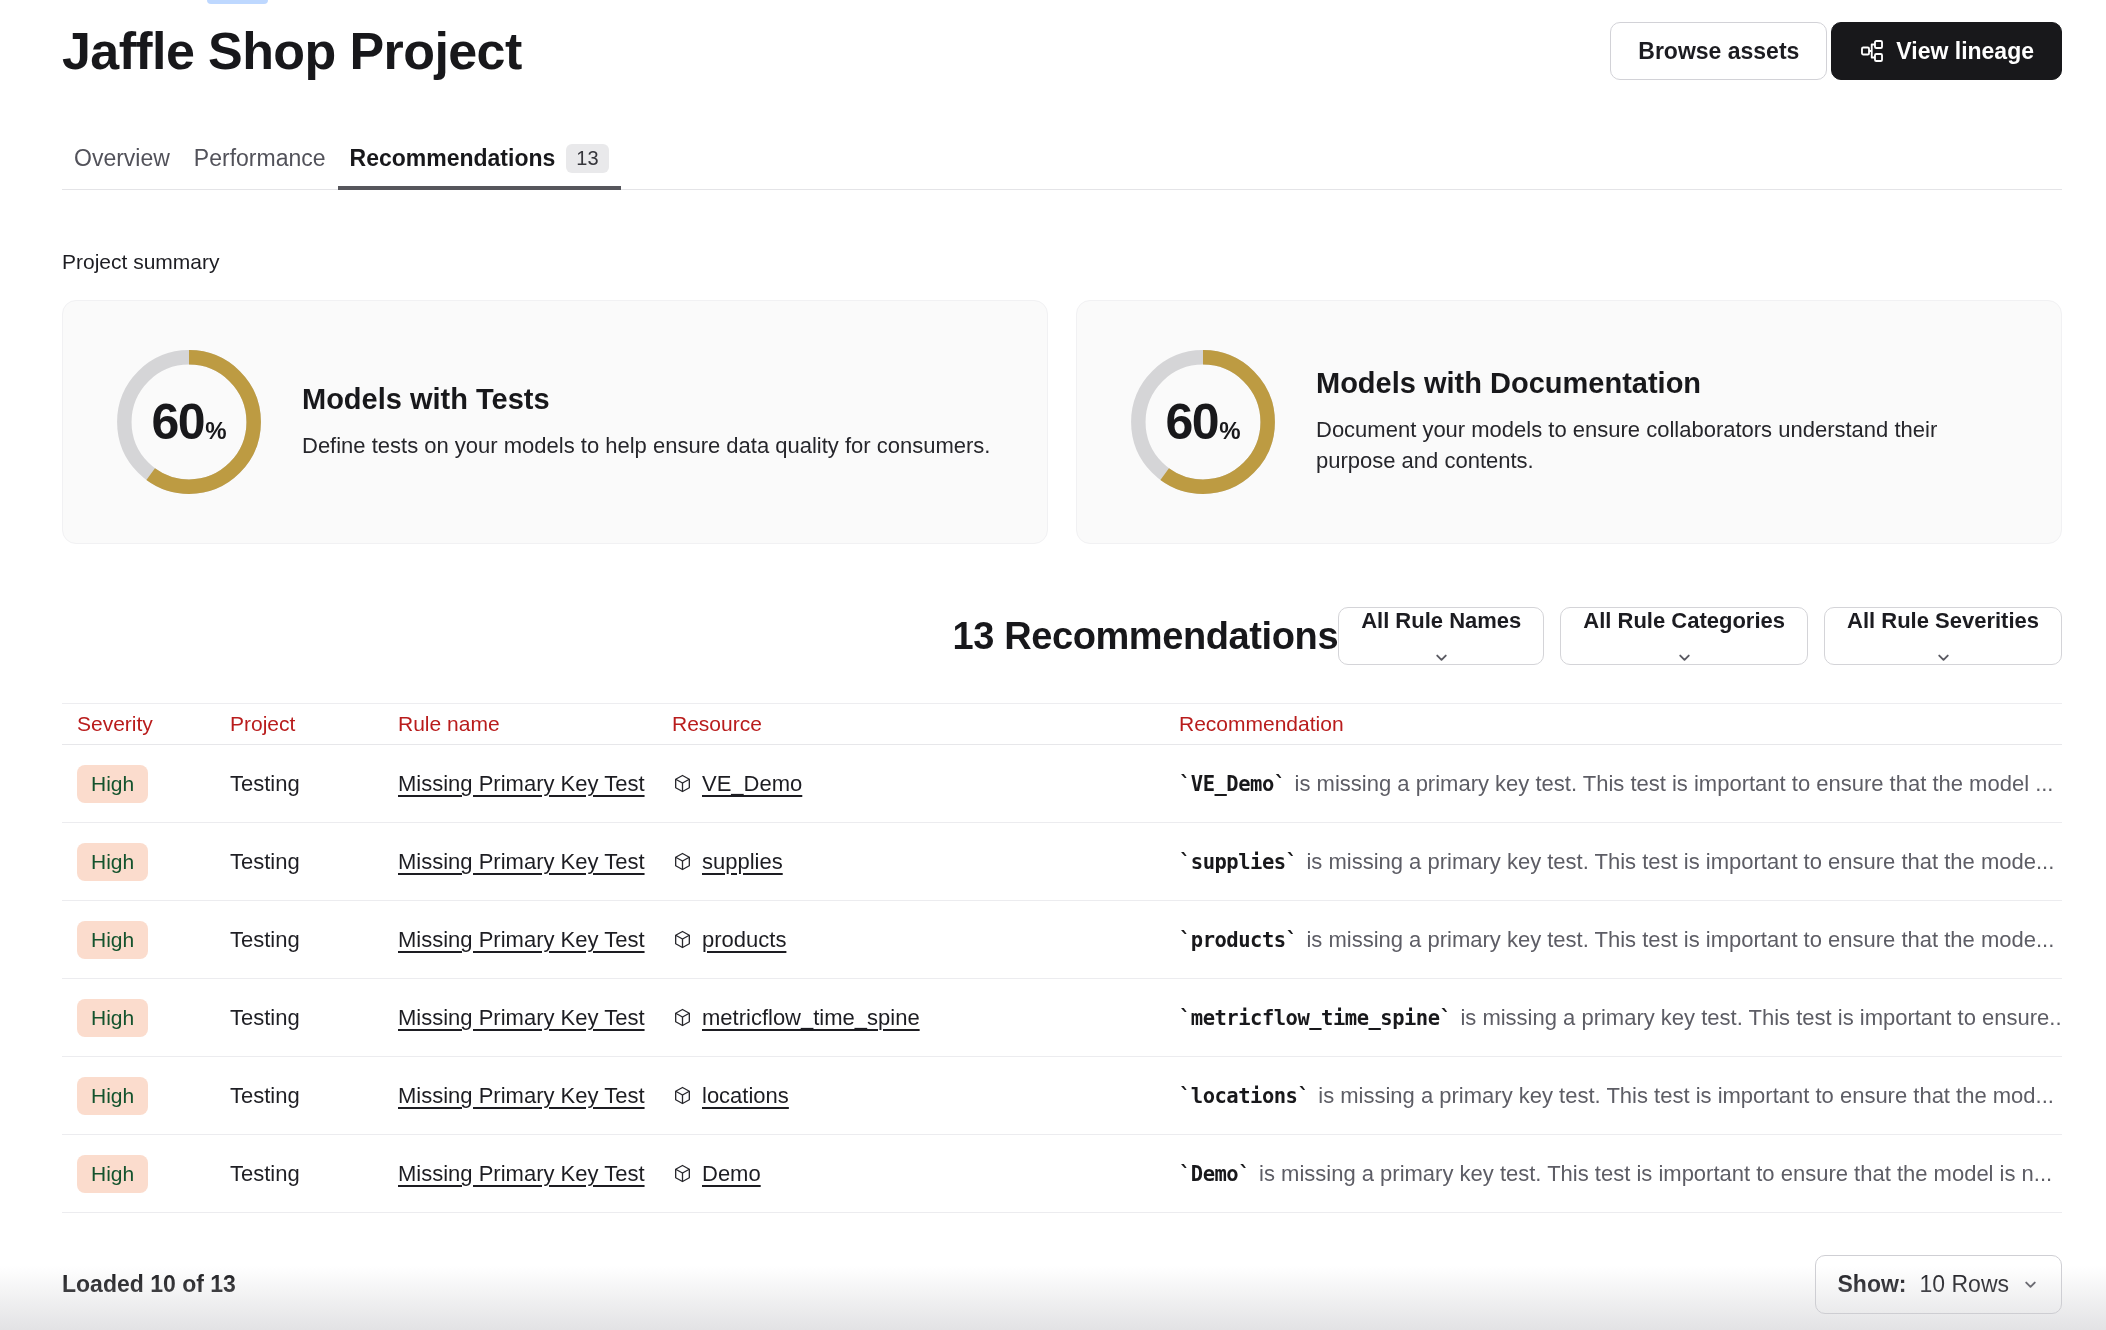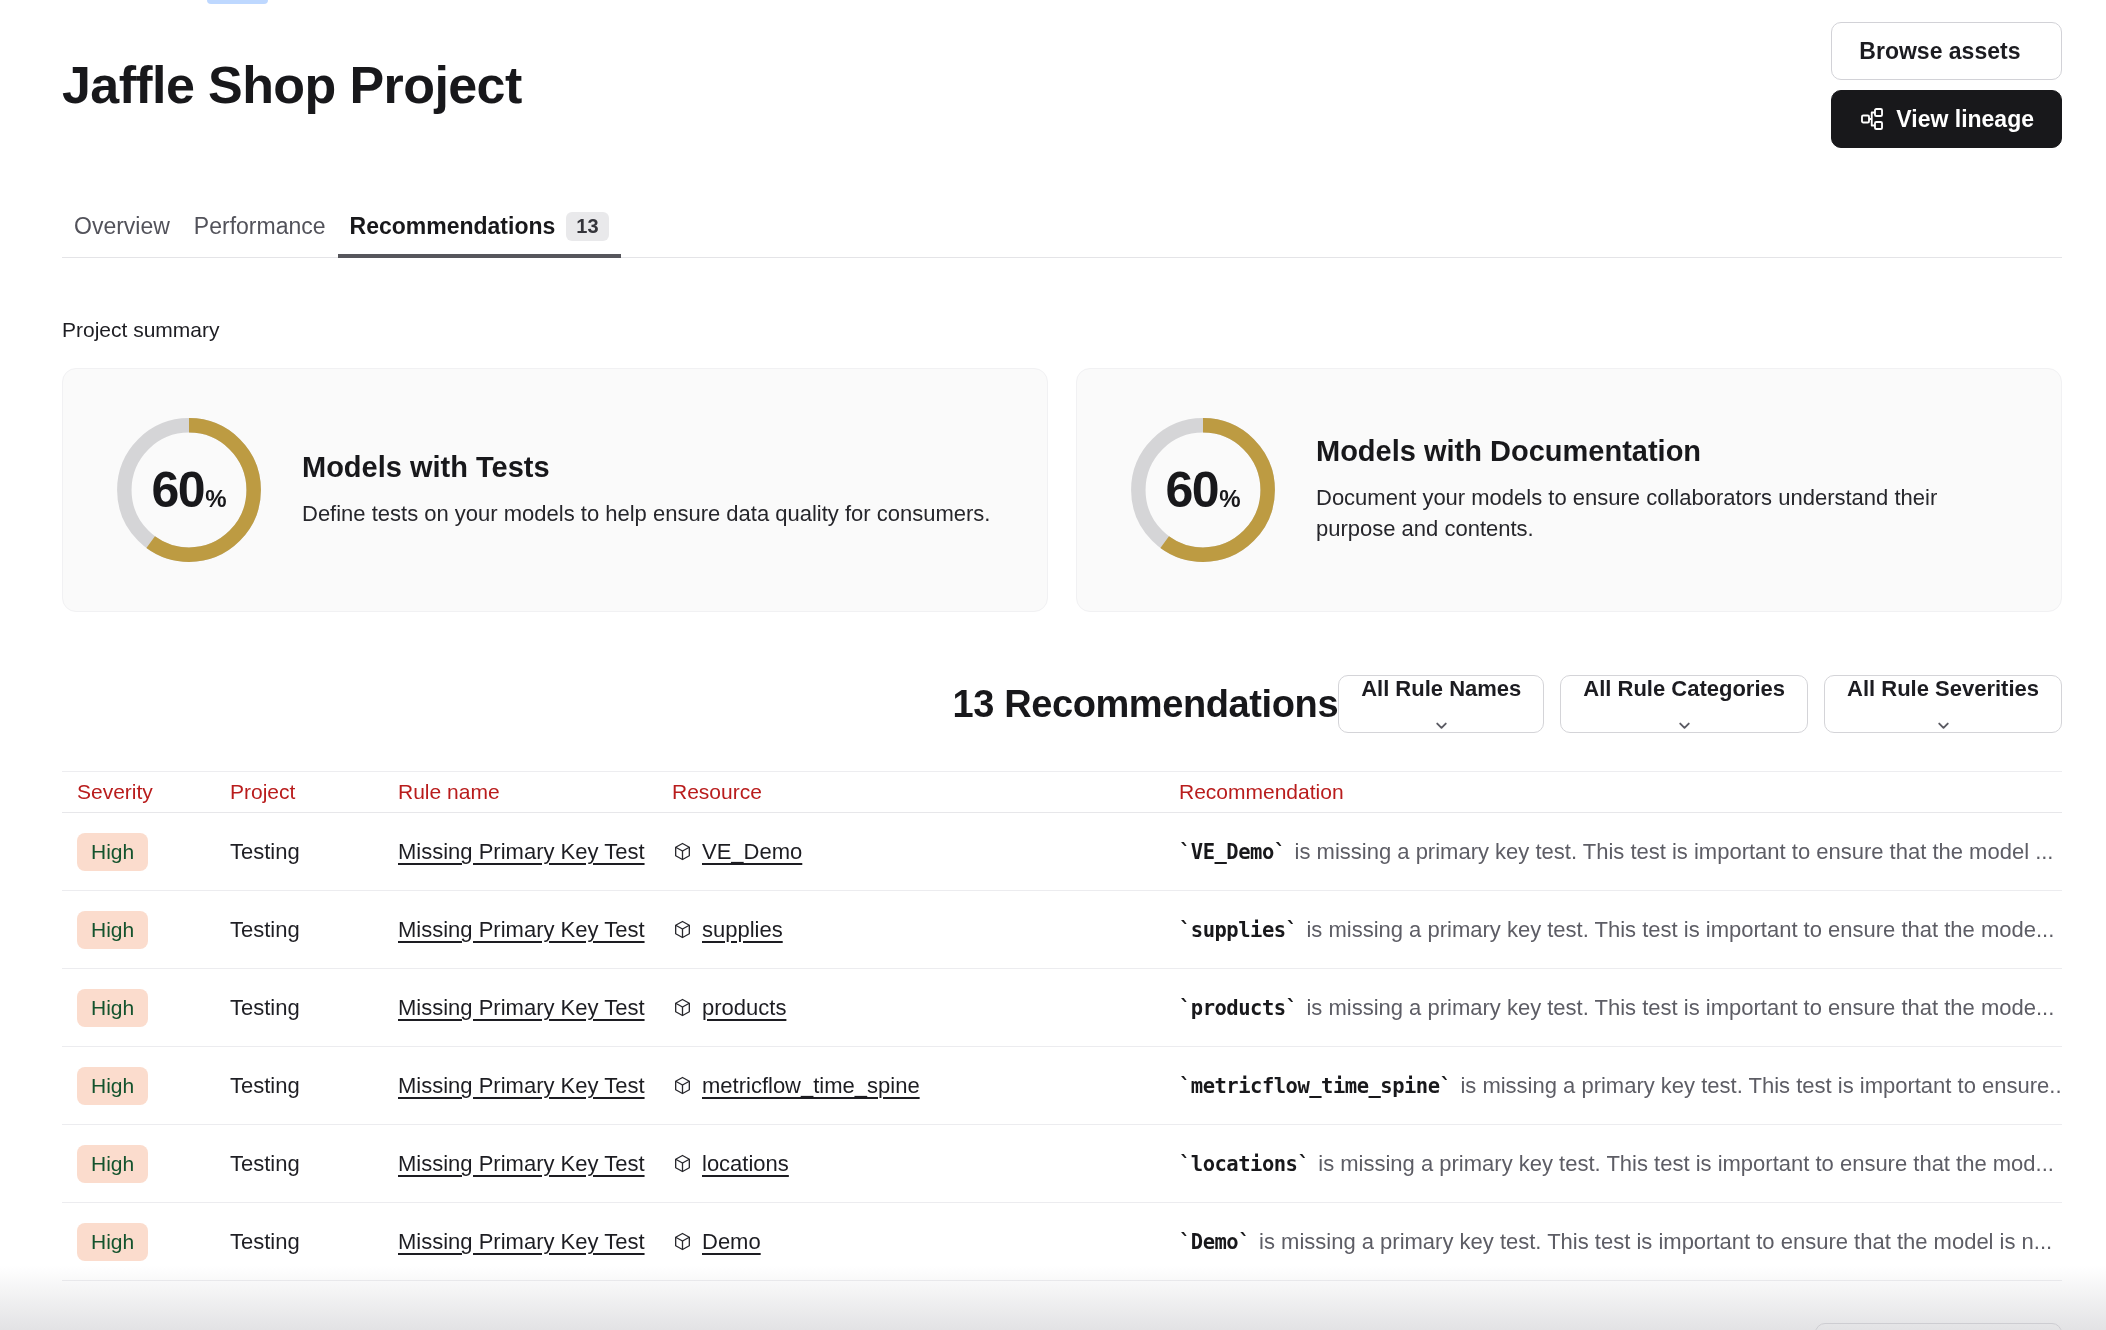--- a/index.html
+++ b/index.html
@@ -17,35 +17,35 @@
 
   
   .top-fragment {
     position:absolute; left:207px; top:0; width:61px; height:4px;
     background:#bed8ff; border-radius:0 0 4px 4px;
   }
 
   
   .header-row { display:flex; justify-content:space-between; align-items:center; padding-top:22px; }
   .page-title { font-size:52px; font-weight:600; letter-spacing:-0.6px; color:#18181b; line-height:58px; }
-  .header-actions { display:flex; gap:10px;flex-direction:column; }
+  .header-actions { display:flex; gap:4px; }
   .btn { display:flex; align-items:center; gap:11px; height:58px; padding:0 27px;
          border-radius:10px; font-size:23px; font-weight:600; cursor:pointer;
          font-family:"Liberation Sans", sans-serif; }
   .btn-secondary { background:#fff; border:1px solid #d2d2d7; color:#1c1c21; }
   .btn-primary { background:#18181b; border:1px solid #18181b; color:#ffffff; }
 
   
   .tabs { display:flex; margin-top:52px; border-bottom:1px solid #e4e4e7; }
   .tab { position:relative; display:flex; align-items:center; padding:12px 12px 16px;
          font-size:23px; color:#52525a; cursor:pointer; }
   .tab.active { color:#18181b; font-weight:600; }
   .tab.active::after { content:""; position:absolute; left:0; right:0; bottom:-1px; height:4px; background:#56565c; }
   .tab-badge { background:#e9e9eb; border-radius:6px; padding:3px 10px; margin-left:11px;
-               font-size:20px; font-weight:700; color:#35353b; }
+               font-size:20px; font-weight:400; color:#35353b; }
 
   
   .section-label { margin-top:60px; font-size:21px; font-weight:500; color:#1d1d22; }
   .cards { display:flex; gap:28px; margin-top:26px; }
   .card { flex:1; height:244px; background:#fafafa; border:1px solid #f1f1f3; border-radius:14px;
           display:flex; align-items:center; gap:36px; padding:0 40px 0 49px; }
   .donut-wrap { position:relative; width:154px; height:154px; flex:none; }
   .donut { width:154px; height:154px; transform:rotate(-90deg); }
   .donut circle { fill:none; stroke-width:9.4; }
   .donut-label { position:absolute; inset:0; display:flex; align-items:center; justify-content:center; }

